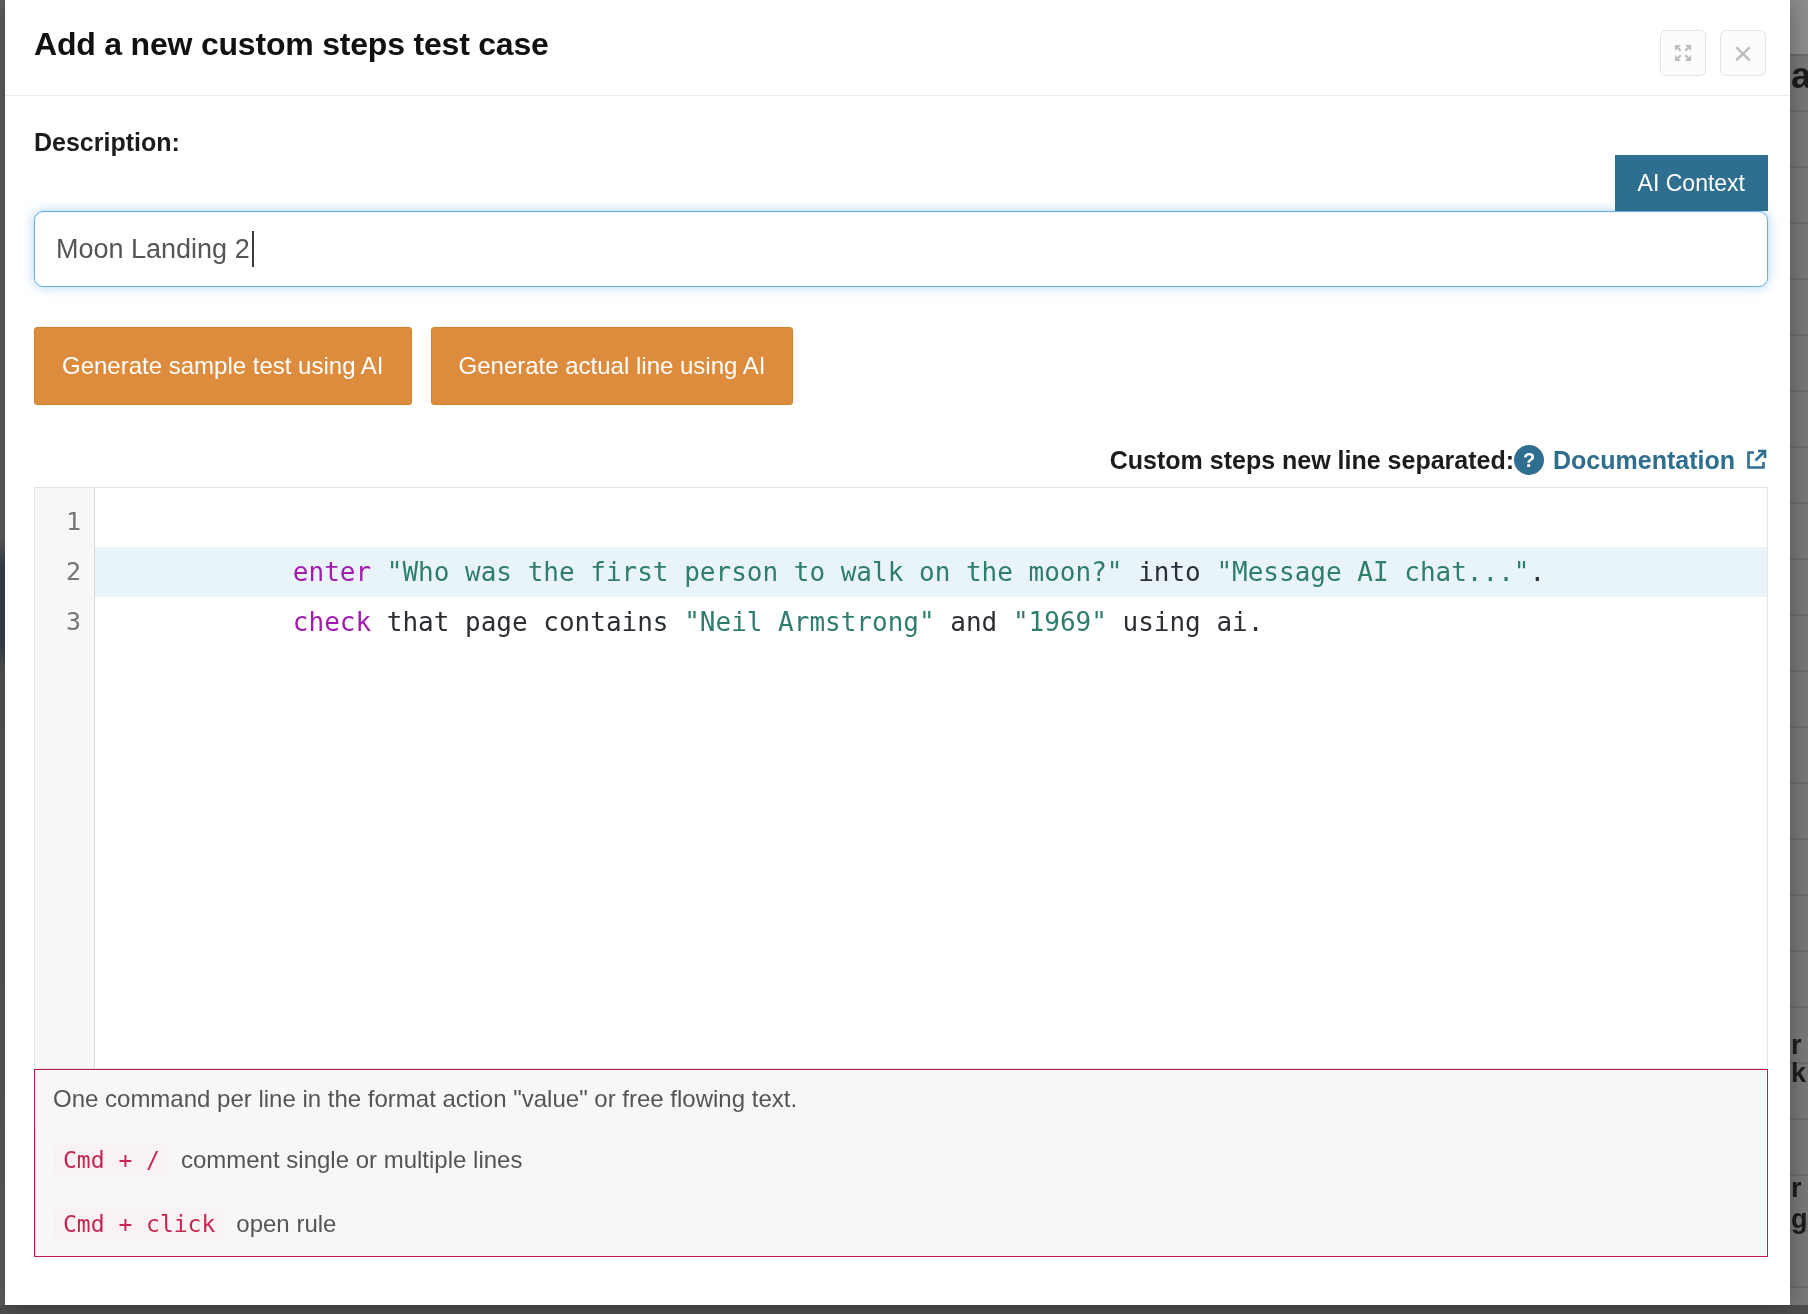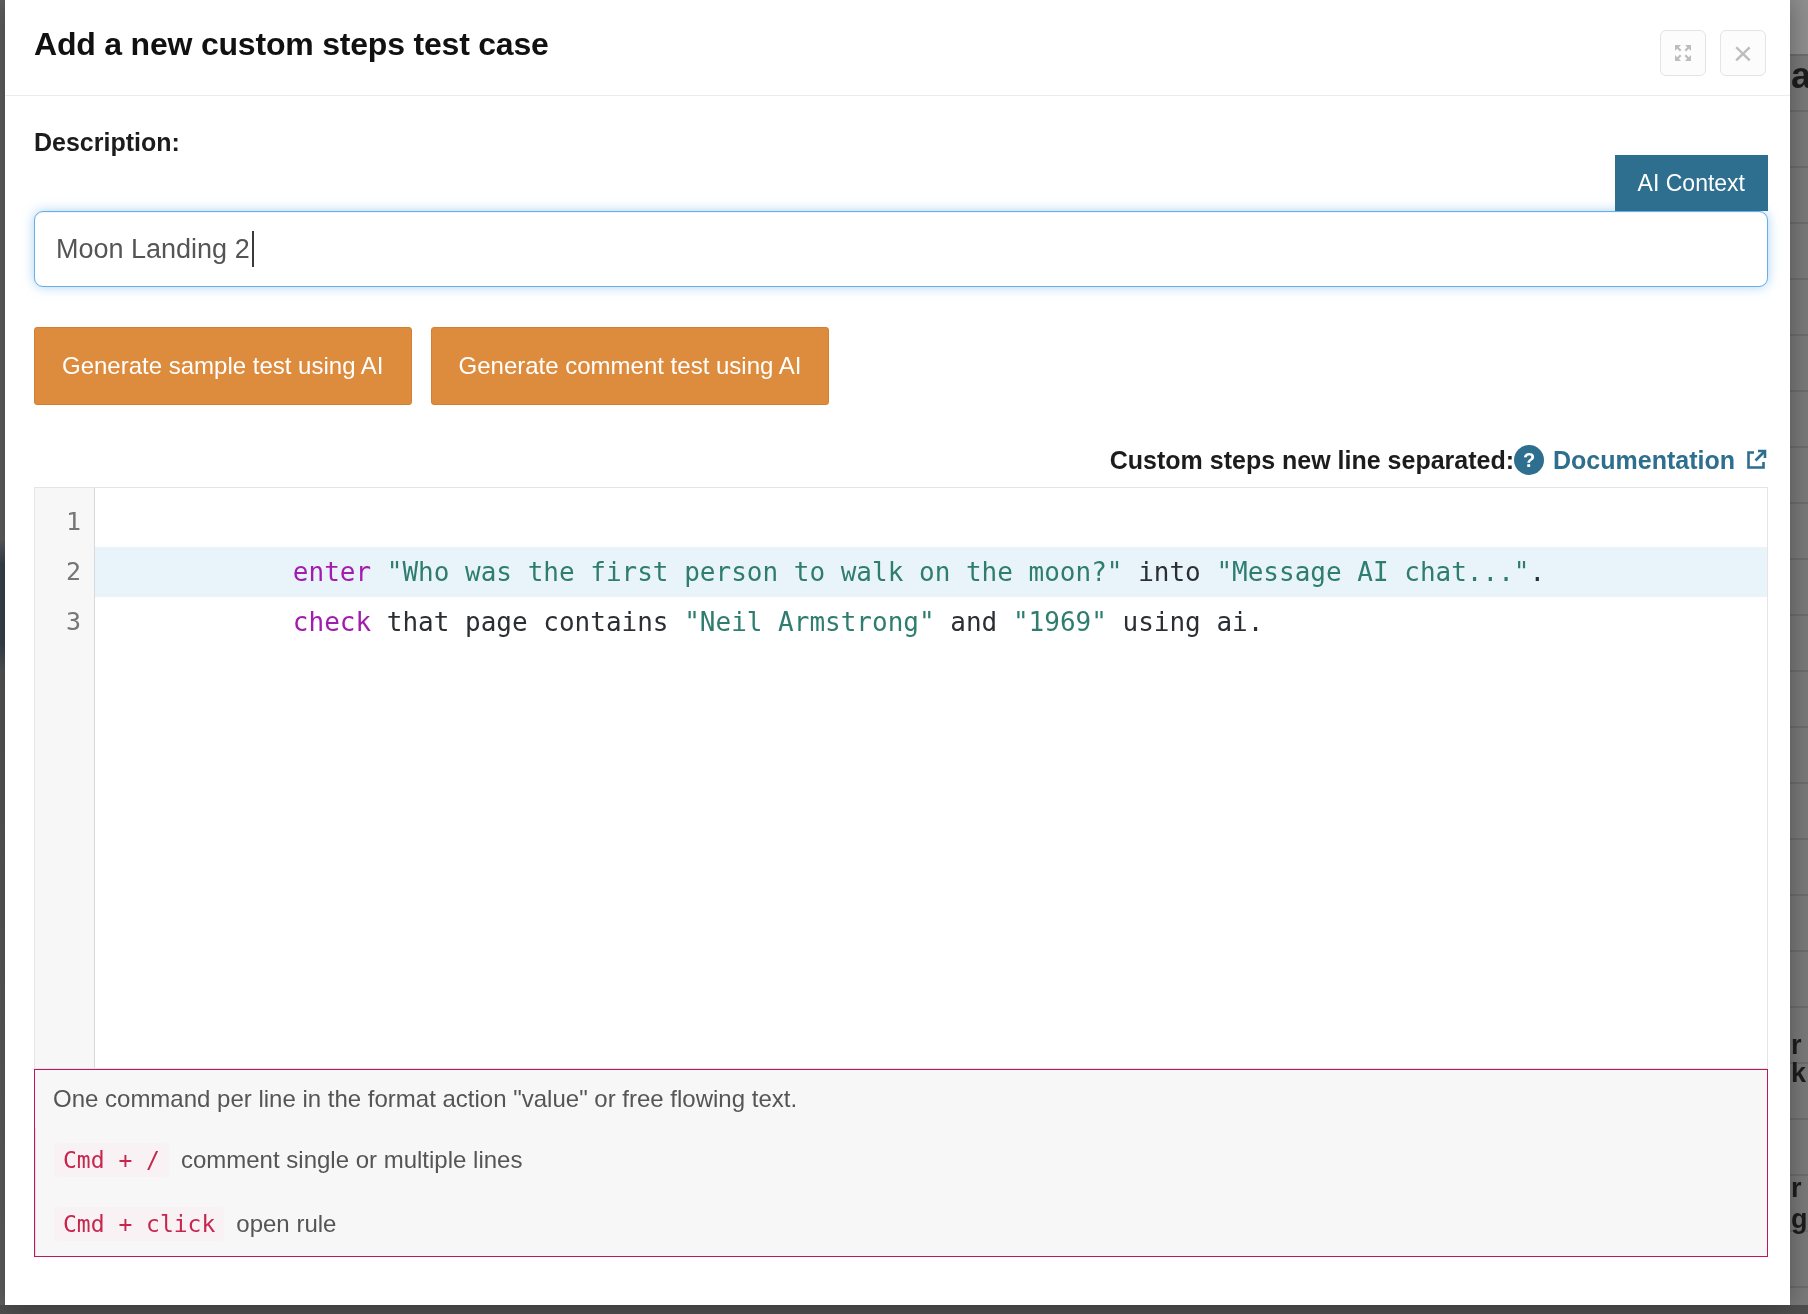--- a/index.html
+++ b/index.html
@@ -121,21 +121,21 @@
         <button class="ai-context-btn">AI Context</button>
       </div>
 
       <div class="text-input">
         <span>Moon Landing 2</span>
         <span class="caret"></span>
       </div>
 
       <div class="gen-buttons">
         <button class="btn-orange">Generate sample test using AI</button>
-        <button class="btn-orange">Generate comment test using AI</button>
+        <button class="btn-orange">Generate actual line using AI</button>
       </div>
 
       <div class="steps-row">
         <label class="field-label">Custom steps new line separated:</label>
         <a class="doc-link">
           <span class="q-icon">?</span>
           <span>Documentation</span>
           <svg width="24" height="24" viewBox="0 0 24 24" fill="none" stroke="currentColor" stroke-width="2.6">
             <path d="M10 4.5 H4.5 V19.5 H19.5 V14"></path>
             <path d="M14 3 H21 V10"></path>

